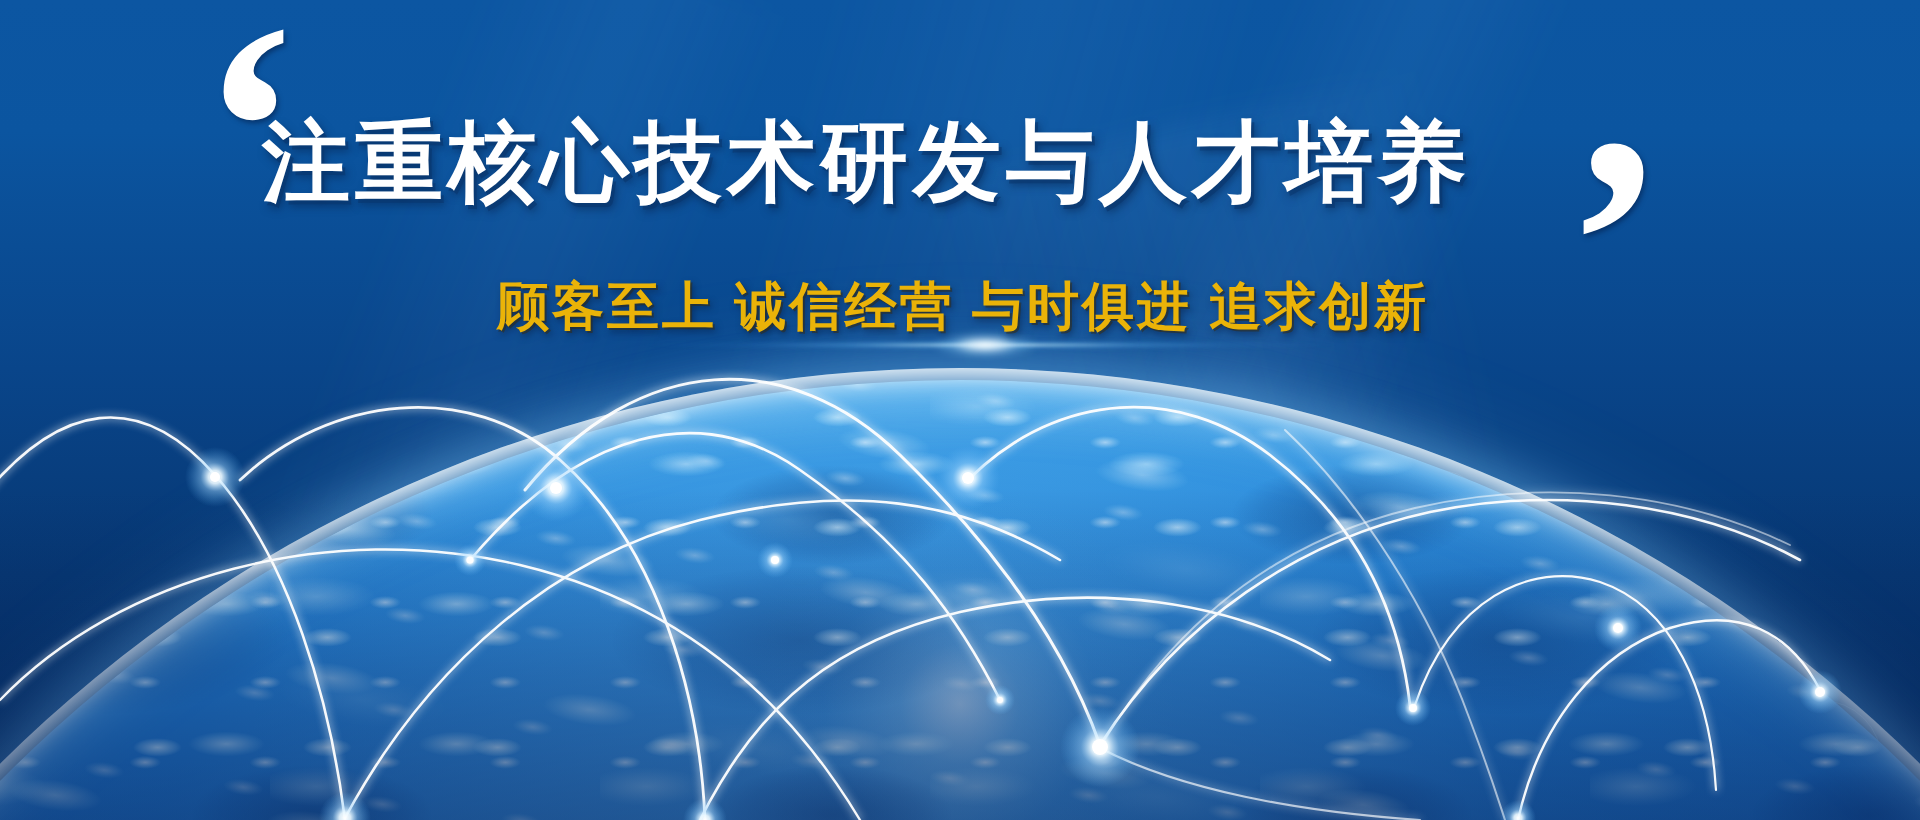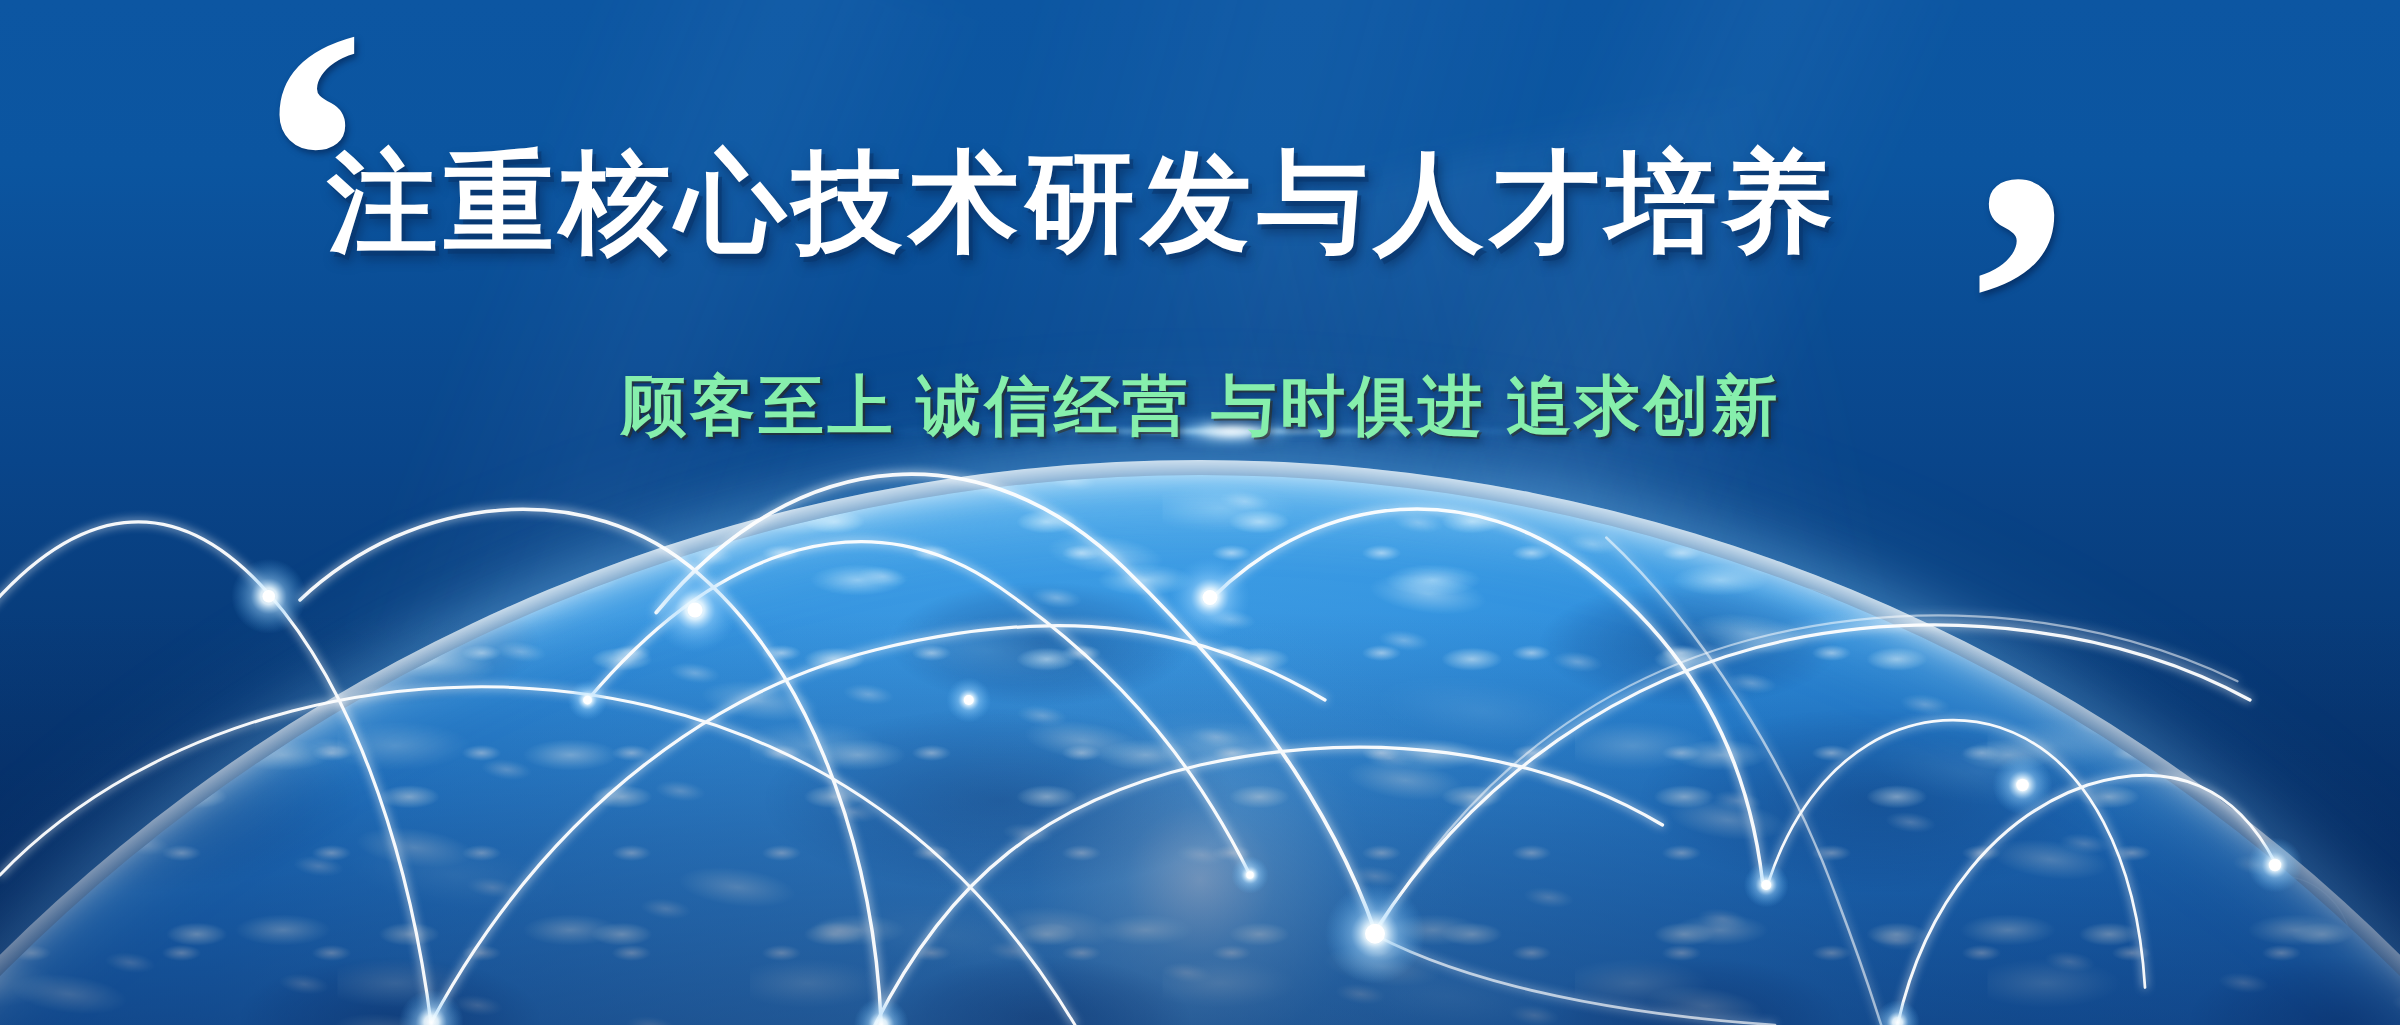--- a/index.html
+++ b/index.html
@@ -209,26 +209,26 @@
     letter-spacing: 5px;
     white-space: nowrap;
     text-shadow:
       3px 4px 0 rgba(10,52,108,0.55),
       4px 6px 9px rgba(5,32,75,0.55);
   }
 
   .subtitle {
     position: absolute;
     left: 497px;
-    top: 296px;
-    font-family: Liberation Serif, serif;
+    top: 277px;
+    font-family: Liberation Sans, sans-serif;
     font-size: 52px;
     line-height: 1.15;
     font-weight: 700;
-    color: #86efac;
+    color: #eab308;
     letter-spacing: 3px;
     white-space: nowrap;
     text-shadow:
       2px 2px 0 rgba(60,40,0,0.45),
       3px 4px 7px rgba(6,30,70,0.6);
   }
 
   
   .bokeh {
     position: absolute;

